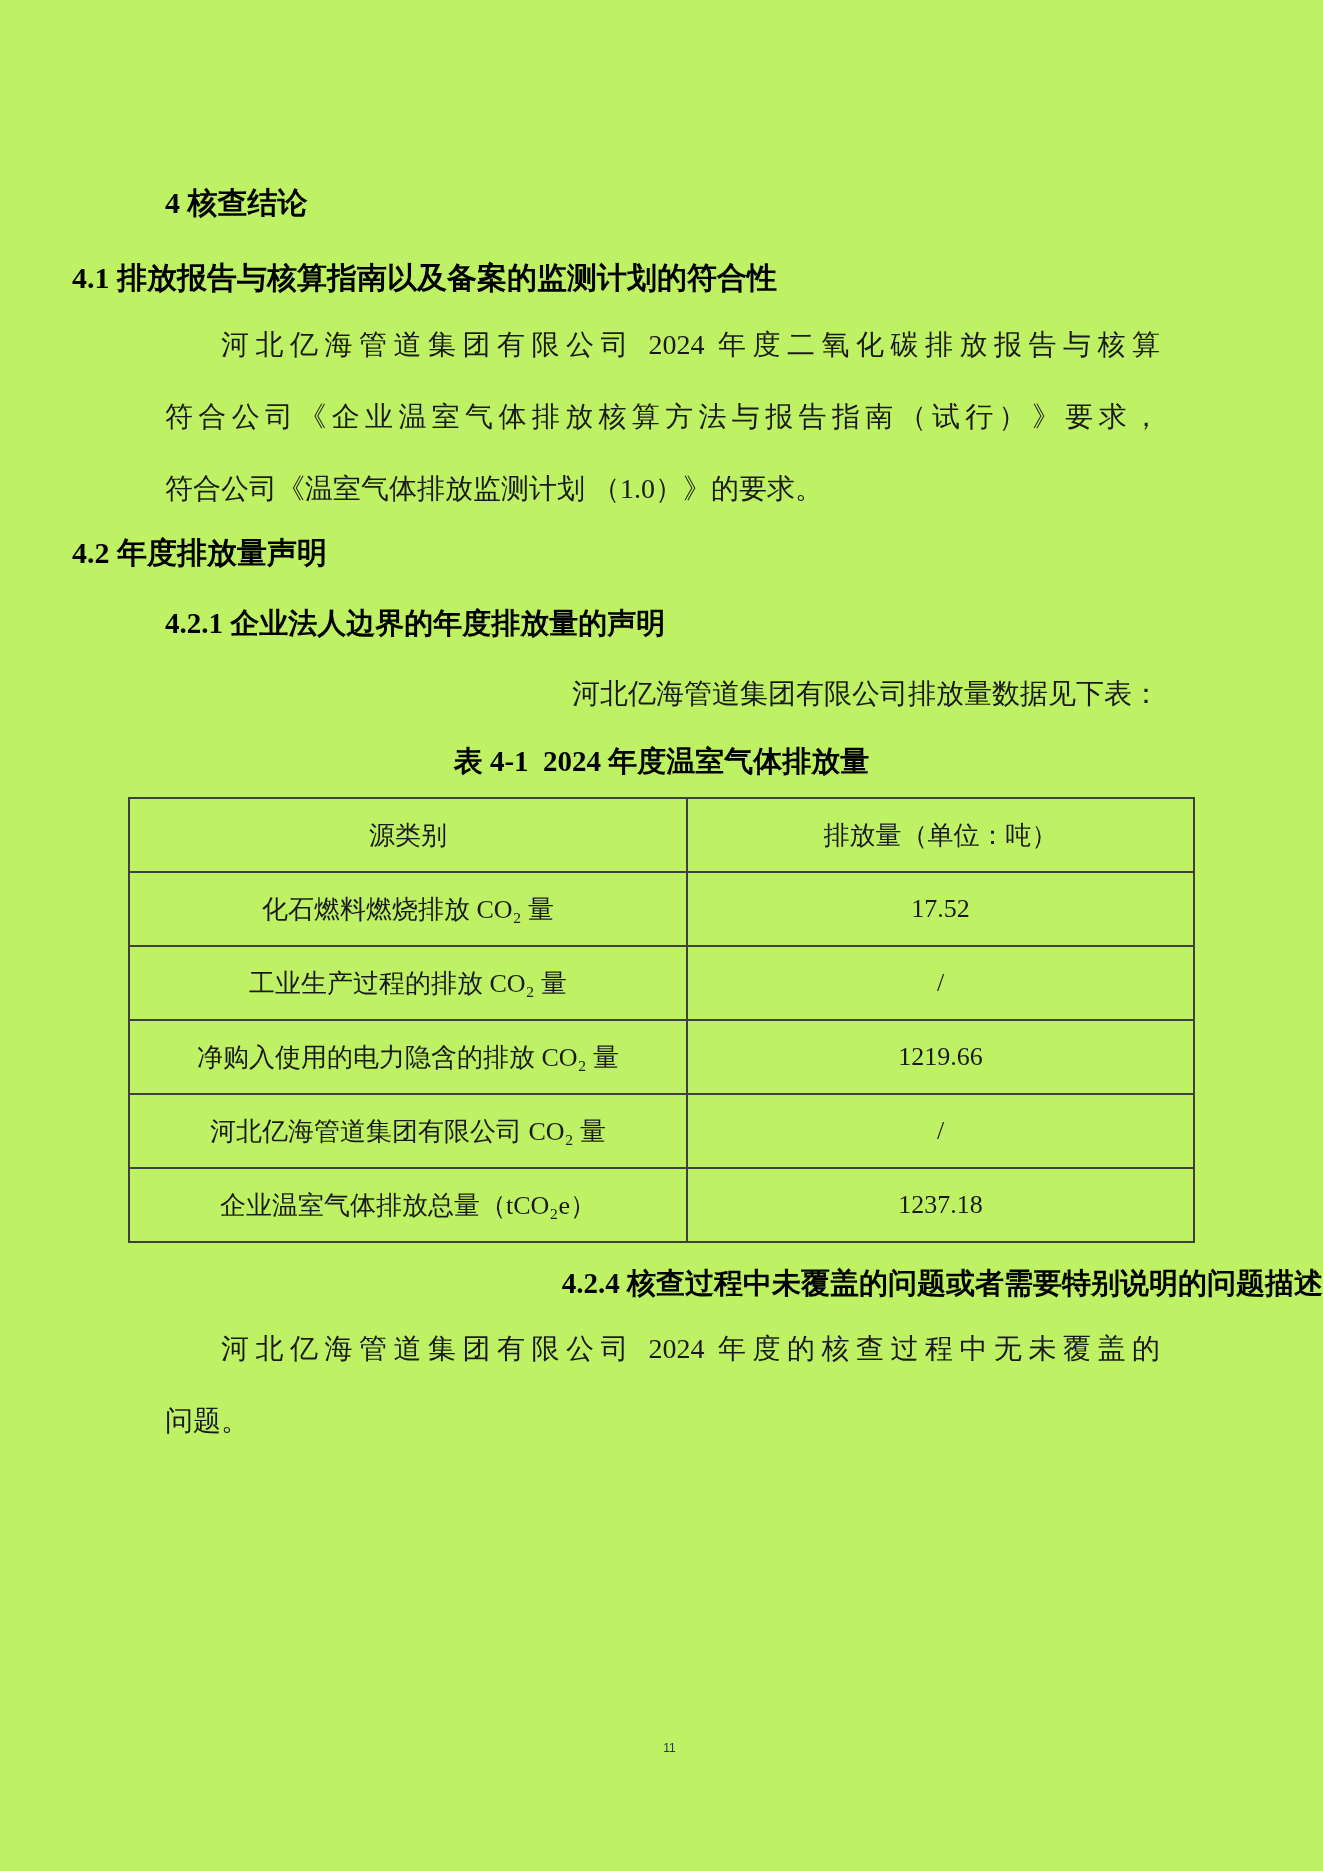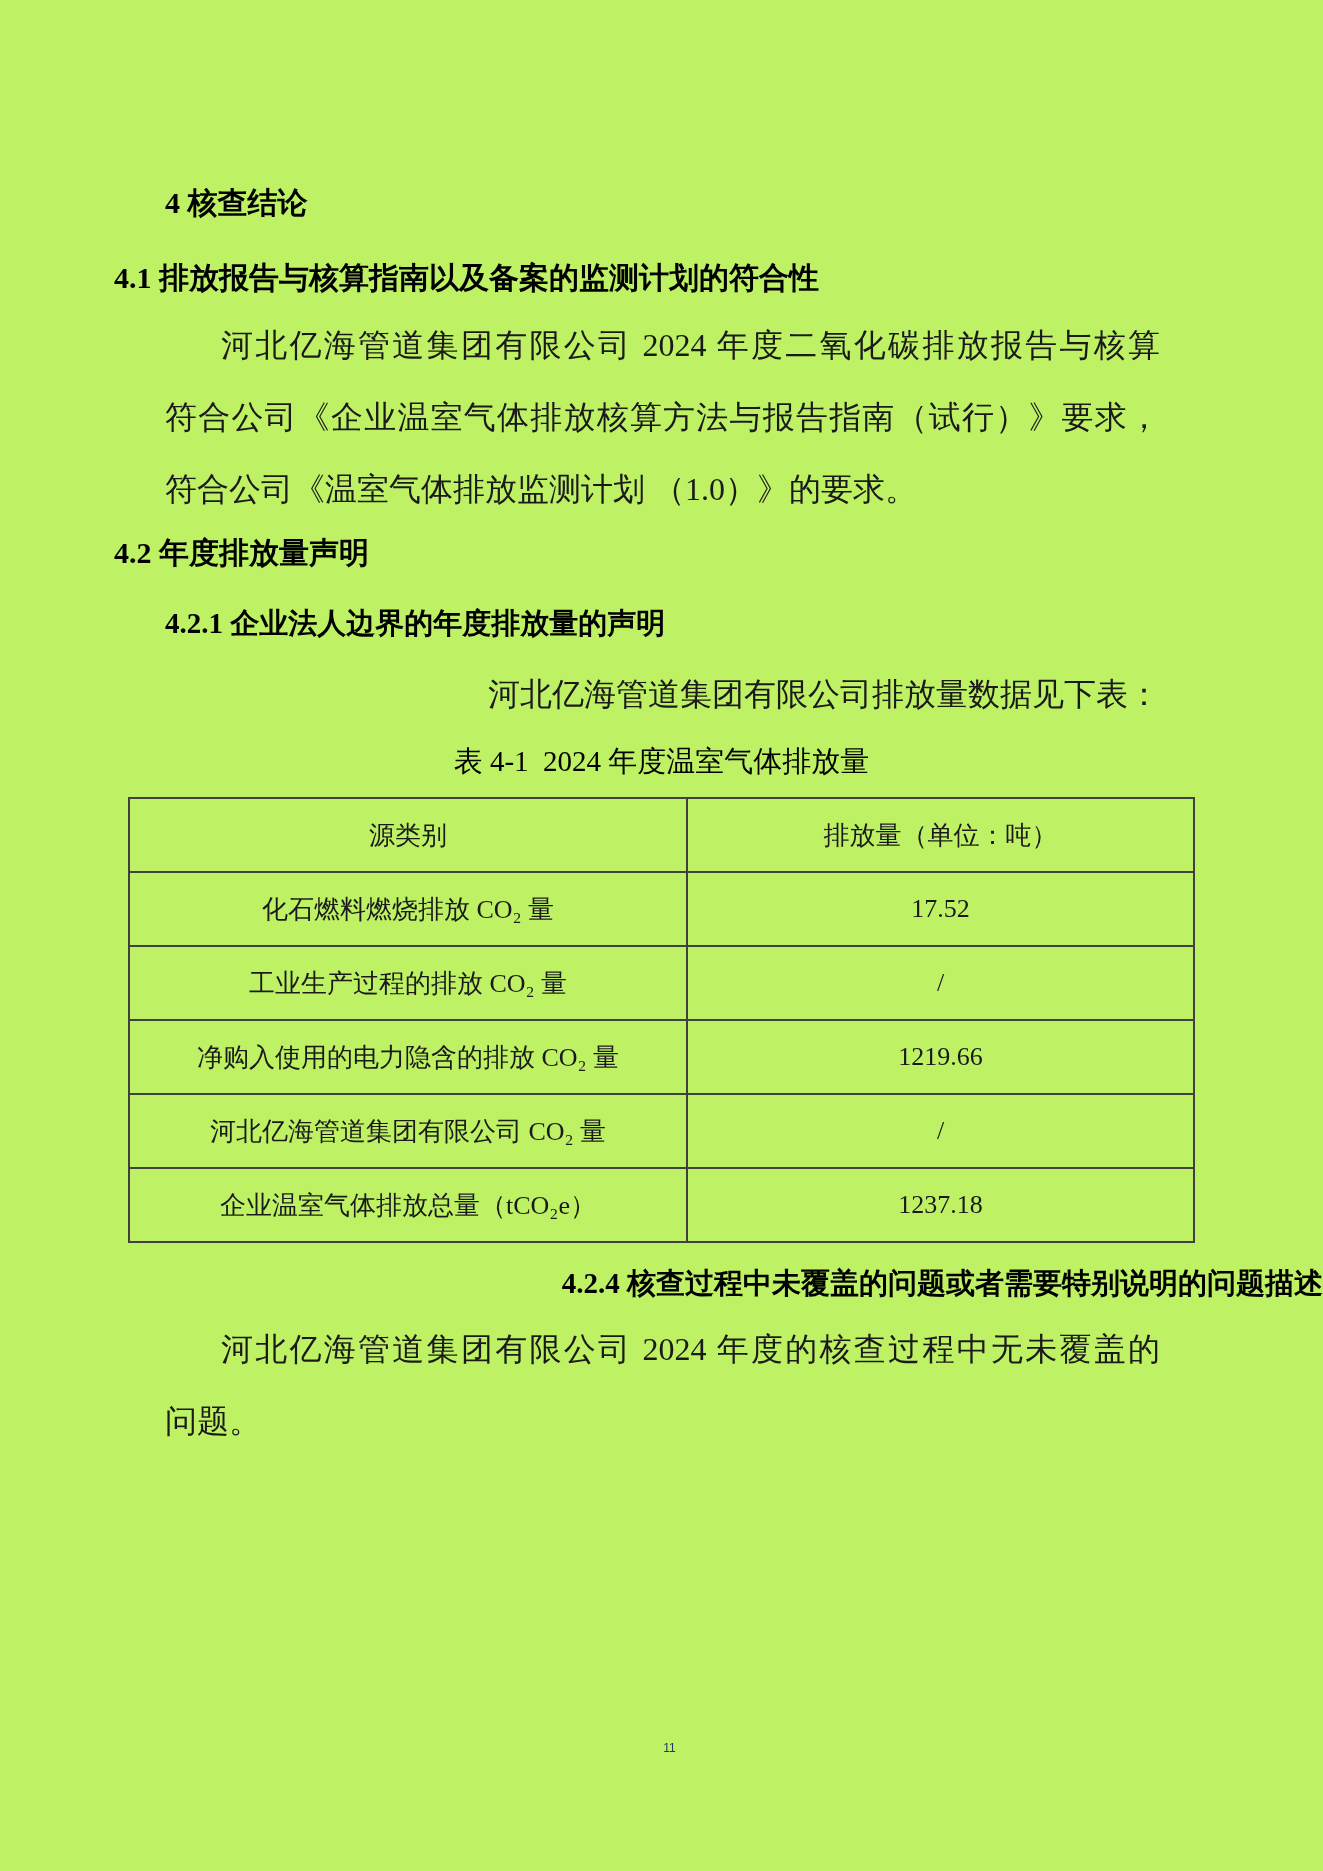--- a/index.html
+++ b/index.html
@@ -14,41 +14,41 @@
     color: #1a1a1a;
   }
   .h1 {
     margin: 185px 0 0 165px;
     font-size: 30px;
     line-height: 36px;
     font-weight: 700;
     color: #000000;
   }
   .h2 {
-    margin-left: 114px;
+    margin-left: 72px;
     font-size: 30px;
     line-height: 36px;
     font-weight: 700;
     color: #000000;
   }
   .h2-41 { margin-top: 39px; }
   .h2-42 { margin-top: 10px; }
   .h3 {
     margin-left: 165px;
     font-size: 29px;
     line-height: 36px;
     font-weight: 700;
     color: #000000;
   }
   .h3-421 { margin-top: 34px; }
   .h3-424 { margin-top: 22px; text-align: right; }
   .para {
     margin-left: 165px;
     width: 995px;
-    font-size: 32px;
+    font-size: 28px;
   }
   .para-41  { margin-top: 13px; }
   .para-421 { margin-top: 17px; text-align: right; }
   .para-424 { margin-top: 12px; }
   .pline {
     line-height: 72px;
     height: 72px;
     white-space: nowrap;
   }
   .pline.fill {
@@ -58,21 +58,21 @@
     overflow: hidden;
   }
   .pline.indent { padding-left: 56px; }
   .pline.indent.fill { padding-left: 0; text-indent: 56px; }
   .table-caption {
     margin-top: 13px;
     width: 100%;
     text-align: center;
     font-size: 29px;
     line-height: 36px;
-    font-weight: 400;
+    font-weight: 700;
     color: #000000;
     white-space: pre;
   }
   table.emissions {
     margin: 18px 0 0 128px;
     width: 1065px;
     border-collapse: collapse;
     table-layout: fixed;
   }
   table.emissions td, table.emissions th {

